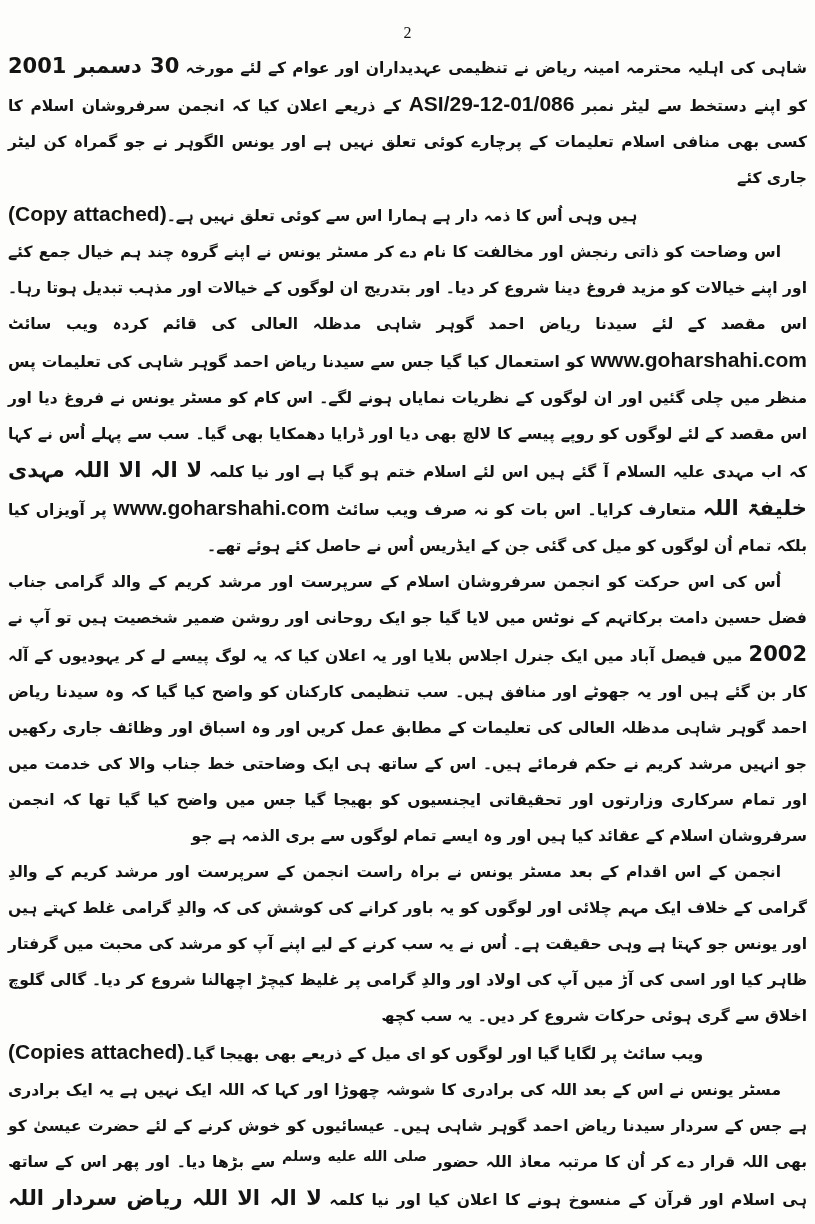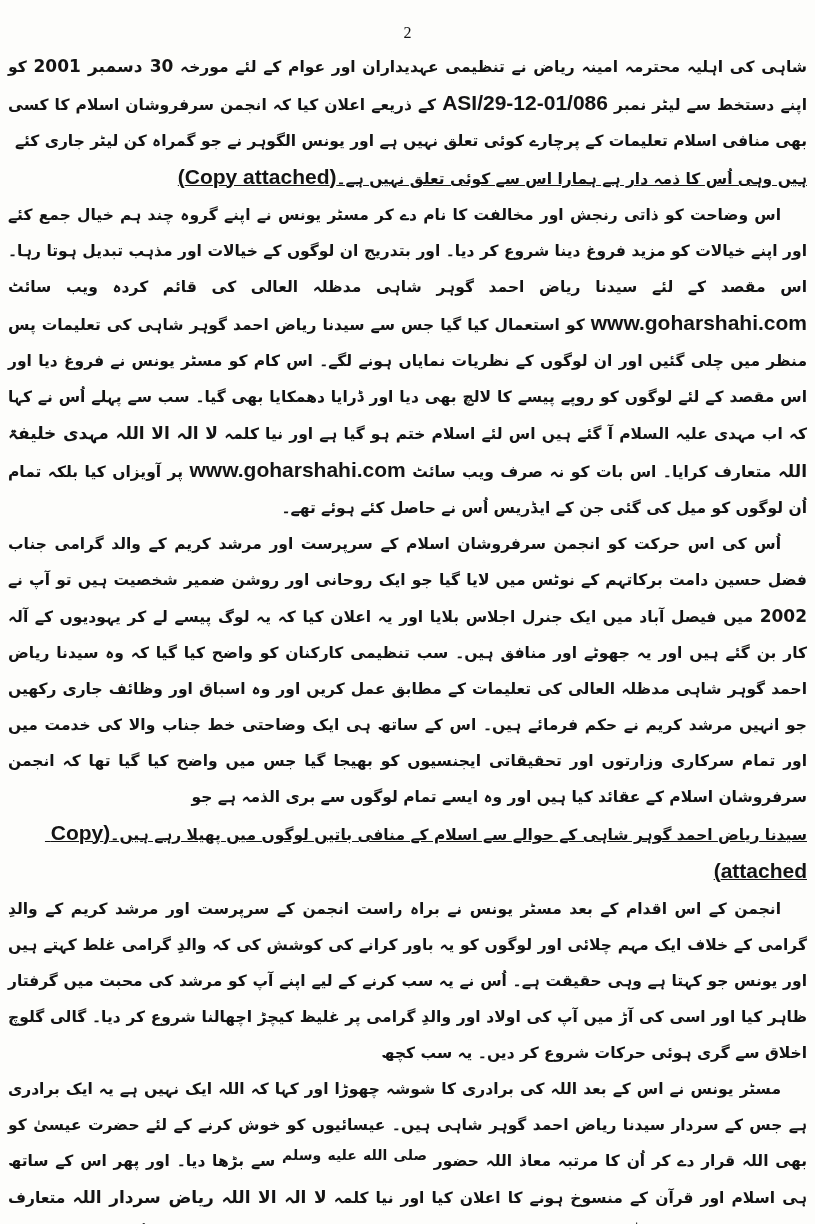--- a/index.html
+++ b/index.html
@@ -16,45 +16,45 @@
   .content{
     direction:rtl;
     font-family:"DejaVu Sans", sans-serif;
     font-weight:bold;
     font-size:15.5px;
     line-height:36px;
     text-align:justify;
   }
   .para{margin:0;text-align:justify;}
   .para.indent{text-indent:26px;}
-  .tail{text-align:right;text-decoration:underline;}
+  .tail{text-align:left;}
   .run{white-space:pre-wrap;}
   .s-bl{ 
     font-family:"Liberation Sans", sans-serif;
     font-weight:bold;
     font-size:21px;
   }
   .s-bu{ 
     font-weight:bold;
-    font-size:17px;
+    font-size:21px;
     margin-top:10px;
   }
   .s-h{ 
     font-size:14px;
     vertical-align:super;
     line-height:0;
   }
 </style>
 </head>
 <body>
 
 <div class="page">
   <div class="page-number">2</div>
   <div class="content" id="paragraphs">
       <p class="para" dir="rtl"><span class="run s-u">شاہی کی اہلیہ محترمہ امینہ ریاض نے تنظیمی عہدیداران اور عوام کے لئے مورخہ </span><span class="run s-bu">30 دسمبر 2001</span><span class="run s-u"> کو اپنے دستخط سے لیٹر نمبر </span><span class="run s-bl">086/ASI/29-12-01</span><span class="run s-u"> کے ذریعے اعلان کیا کہ انجمن سرفروشان اسلام کا کسی بھی منافی اسلام تعلیمات کے پرچارے کوئی تعلق نہیں ہے اور یونس الگوہر نے جو گمراہ کن لیٹر جاری کئے</span></p>
       <div class="tail" dir="rtl"><span class="run s-u">ہیں وہی اُس کا ذمہ دار ہے ہمارا اس سے کوئی تعلق نہیں ہے۔</span><span class="run s-bl">(Copy attached)</span></div>
       <p class="para indent" dir="rtl"><span class="run s-u">اس وضاحت کو ذاتی رنجش اور مخالفت کا نام دے کر مسٹر یونس نے اپنے گروہ چند ہم خیال جمع کئے اور اپنے خیالات کو مزید فروغ دینا شروع کر دیا۔ اور بتدریج ان لوگوں کے خیالات اور مذہب تبدیل ہوتا رہا۔ اس مقصد کے لئے سیدنا ریاض احمد گوہر شاہی مدظلہ العالی کی قائم کردہ ویب سائٹ </span><span class="run s-bl">www.goharshahi.com</span><span class="run s-u"> کو استعمال کیا گیا جس سے سیدنا ریاض احمد گوہر شاہی کی تعلیمات پس منظر میں چلی گئیں اور ان لوگوں کے نظریات نمایاں ہونے لگے۔ اس کام کو مسٹر یونس نے فروغ دیا اور اس مقصد کے لئے لوگوں کو روپے پیسے کا لالچ بھی دیا اور ڈرایا دھمکایا بھی گیا۔ سب سے پہلے اُس نے کہا کہ اب مہدی علیہ السلام آ گئے ہیں اس لئے اسلام ختم ہو گیا ہے اور نیا کلمہ </span><span class="run s-bu">لا الہ الا اللہ مہدی خلیفۃ اللہ</span><span class="run s-u"> متعارف کرایا۔ اس بات کو نہ صرف ویب سائٹ </span><span class="run s-bl">www.goharshahi.com</span><span class="run s-u"> پر آویزاں کیا بلکہ تمام اُن لوگوں کو میل کی گئی جن کے ایڈریس اُس نے حاصل کئے ہوئے تھے۔</span></p>
       <p class="para indent" dir="rtl"><span class="run s-u">اُس کی اس حرکت کو انجمن سرفروشان اسلام کے سرپرست اور مرشد کریم کے والد گرامی جناب فضل حسین دامت برکاتہم کے نوٹس میں لایا گیا جو ایک روحانی اور روشن ضمیر شخصیت ہیں تو آپ نے </span><span class="run s-bu">2002</span><span class="run s-u"> میں فیصل آباد میں ایک جنرل اجلاس بلایا اور یہ اعلان کیا کہ یہ لوگ پیسے لے کر یہودیوں کے آلہ کار بن گئے ہیں اور یہ جھوٹے اور منافق ہیں۔ سب تنظیمی کارکنان کو واضح کیا گیا کہ وہ سیدنا ریاض احمد گوہر شاہی مدظلہ العالی کی تعلیمات کے مطابق عمل کریں اور وہ اسباق اور وظائف جاری رکھیں جو انہیں مرشد کریم نے حکم فرمائے ہیں۔ اس کے ساتھ ہی ایک وضاحتی خط جناب والا کی خدمت میں اور تمام سرکاری وزارتوں اور تحقیقاتی ایجنسیوں کو بھیجا گیا جس میں واضح کیا گیا تھا کہ انجمن سرفروشان اسلام کے عقائد کیا ہیں اور وہ ایسے تمام لوگوں سے بری الذمہ ہے جو</span></p>
-      <div class="tail" dir="rtl"><span class="run s-u">سیدنا ریاض احمد گوہر شاہی کے حوالے سے اسلام کے منافی باتیں لوگوں میں پھیلا رہے ہیں۔</span><span class="run s-bl">(Copy attached)</span></div>
       <p class="para indent" dir="rtl"><span class="run s-u">انجمن کے اس اقدام کے بعد مسٹر یونس نے براہ راست انجمن کے سرپرست اور مرشد کریم کے والدِ گرامی کے خلاف ایک مہم چلائی اور لوگوں کو یہ باور کرانے کی کوشش کی کہ والدِ گرامی غلط کہتے ہیں اور یونس جو کہتا ہے وہی حقیقت ہے۔ اُس نے یہ سب کرنے کے لیے اپنے آپ کو مرشد کی محبت میں گرفتار ظاہر کیا اور اسی کی آڑ میں آپ کی اولاد اور والدِ گرامی پر غلیظ کیچڑ اچھالنا شروع کر دیا۔ گالی گلوچ اخلاق سے گری ہوئی حرکات شروع کر دیں۔ یہ سب کچھ</span></p>
+      <div class="tail" dir="rtl"><span class="run s-u">ویب سائٹ پر لگایا گیا اور لوگوں کو ای میل کے ذریعے بھی بھیجا گیا۔</span><span class="run s-bl">(Copies attached)</span></div>
       <p class="para indent" dir="rtl"><span class="run s-u">مسٹر یونس نے اس کے بعد اللہ کی برادری کا شوشہ چھوڑا اور کہا کہ اللہ ایک نہیں ہے یہ ایک برادری ہے جس کے سردار سیدنا ریاض احمد گوہر شاہی ہیں۔ عیسائیوں کو خوش کرنے کے لئے حضرت عیسیٰ کو بھی اللہ قرار دے کر اُن کا مرتبہ معاذ اللہ حضور </span><span class="run s-h">صلى الله عليه وسلم</span><span class="run s-u"> سے بڑھا دیا۔ اور پھر اس کے ساتھ ہی اسلام اور قرآن کے منسوخ ہونے کا اعلان کیا اور نیا کلمہ </span><span class="run s-bu">لا الہ الا اللہ ریاض سردار اللہ</span><span class="run s-u"> متعارف کرایا۔ لوگوں کو دین الٰہی تلاوت کرنے کی تلقین کی اور جب کسی نے اس سلسلے میں اُسے لعن طعن کی تو اُس نے کہا کہ اللہ بہت سے ہیں مگر ہمارا معبود اللہ ہی ہے۔ اس اللہ کی برادری کے سردار ریاض احمد گوہر شاہی ہیں۔ اسی پر بس نہیں کیا بلکہ اس بات کا پراپیگنڈہ شروع کر دیا کہ سیدنا ریاض احمد گوہر شاہی کو مسلمان کہنا گناہ ہے۔ ولی کہنا گناہ ہے۔ نبیوں کا مرتبہ اور اللہ کا مرتبہ ان سے کم ہے (نقلِ کفر کفر نہ باشد)۔ جب کہ سیدنا ریاض احمد گوہر شاہی مدظلہ العالی نے ہر جگہ فرمایا ہے کہ وہ مسلمان ہیں اور </span></p>
     </div>
 </div>
 
 </body></html>

